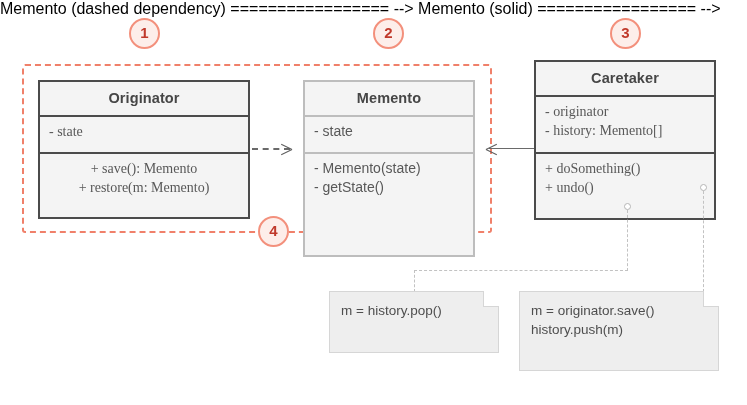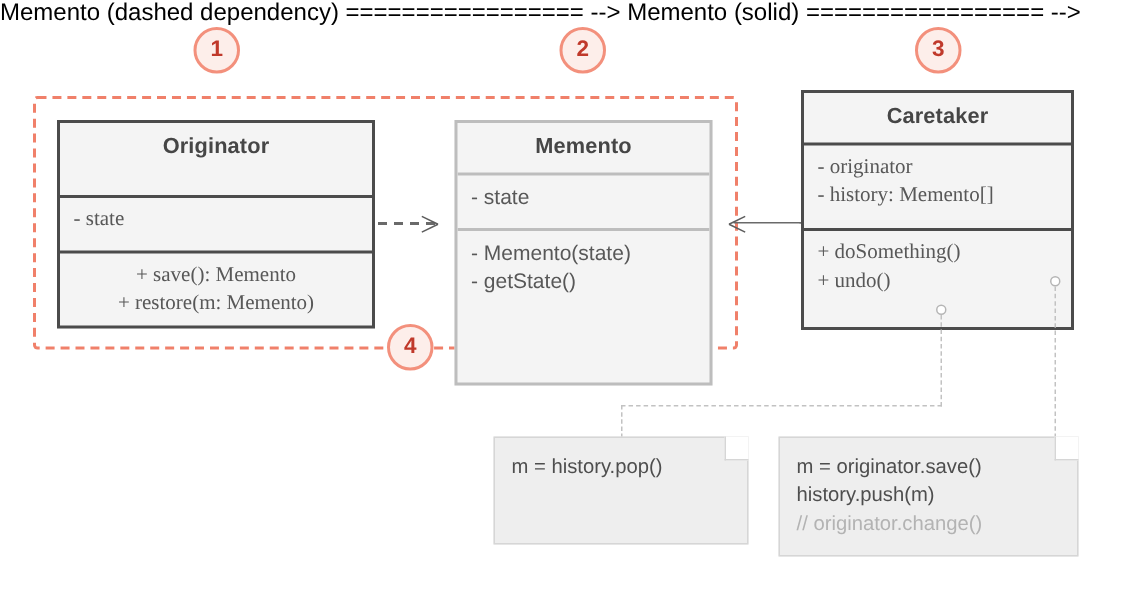--- a/index.html
+++ b/index.html
@@ -149,21 +149,21 @@
 </head>
 <body>
 
 <div id="canvas">
 
   
   <div class="group-region" style="left:22px; top:64px; width:470px; height:169px;"></div>
 
   
   <div class="uml-class dark" style="left:38px; top:80px; width:212px; height:139px;">
-    <div class="uml-row uml-title" style="height:48px; line-height:23px;">Originator</div>
+    <div class="uml-row uml-title" style="height:33px; line-height:23px;">Originator</div>
     <div class="uml-row uml-sep" style="height:37px;">
       <div class="uml-member">- state</div>
     </div>
     <div class="uml-row uml-sep" style="height:80px;text-align:center;">
       <div class="uml-member">+ save(): Memento</div>
       <div class="uml-member">+ restore(m: Memento)</div>
     </div>
   </div>
 
   
@@ -212,31 +212,30 @@
 
   
   <div class="seg-v dashed-grey" style="left:627px; top:210px; height:61px;"></div>
   <div class="seg-h dashed-grey" style="left:414px; top:270px; width:214px;"></div>
   <div class="seg-v dashed-grey" style="left:414px; top:270px; height:22px;"></div>
 
   
   <div class="seg-v dashed-grey" style="left:703px; top:191px; height:101px;"></div>
 
   
-  <div class="note" style="left:329px; top:291px; width:170px; height:72px;">
+  <div class="note" style="left:329px; top:291px; width:170px; height:62px;">
     <div class="note-fold"></div>
     <div class="note-line">m = history.pop()</div>
   </div>
 
   
   <div class="note" style="left:519px; top:291px; width:200px; height:80px;">
     <div class="note-fold"></div>
     <div class="note-line">m = originator.save()</div>
     <div class="note-line">history.push(m)</div>
-    <div class="note-line comment">// originator.change()</div>
   </div>
 
   
   <div class="badge" style="left:129px; top:18px;">1</div>
   <div class="badge" style="left:373px; top:18px;">2</div>
   <div class="badge" style="left:610px; top:18px;">3</div>
   <div class="badge" style="left:258px; top:216px;">4</div>
 
 </div>
 

